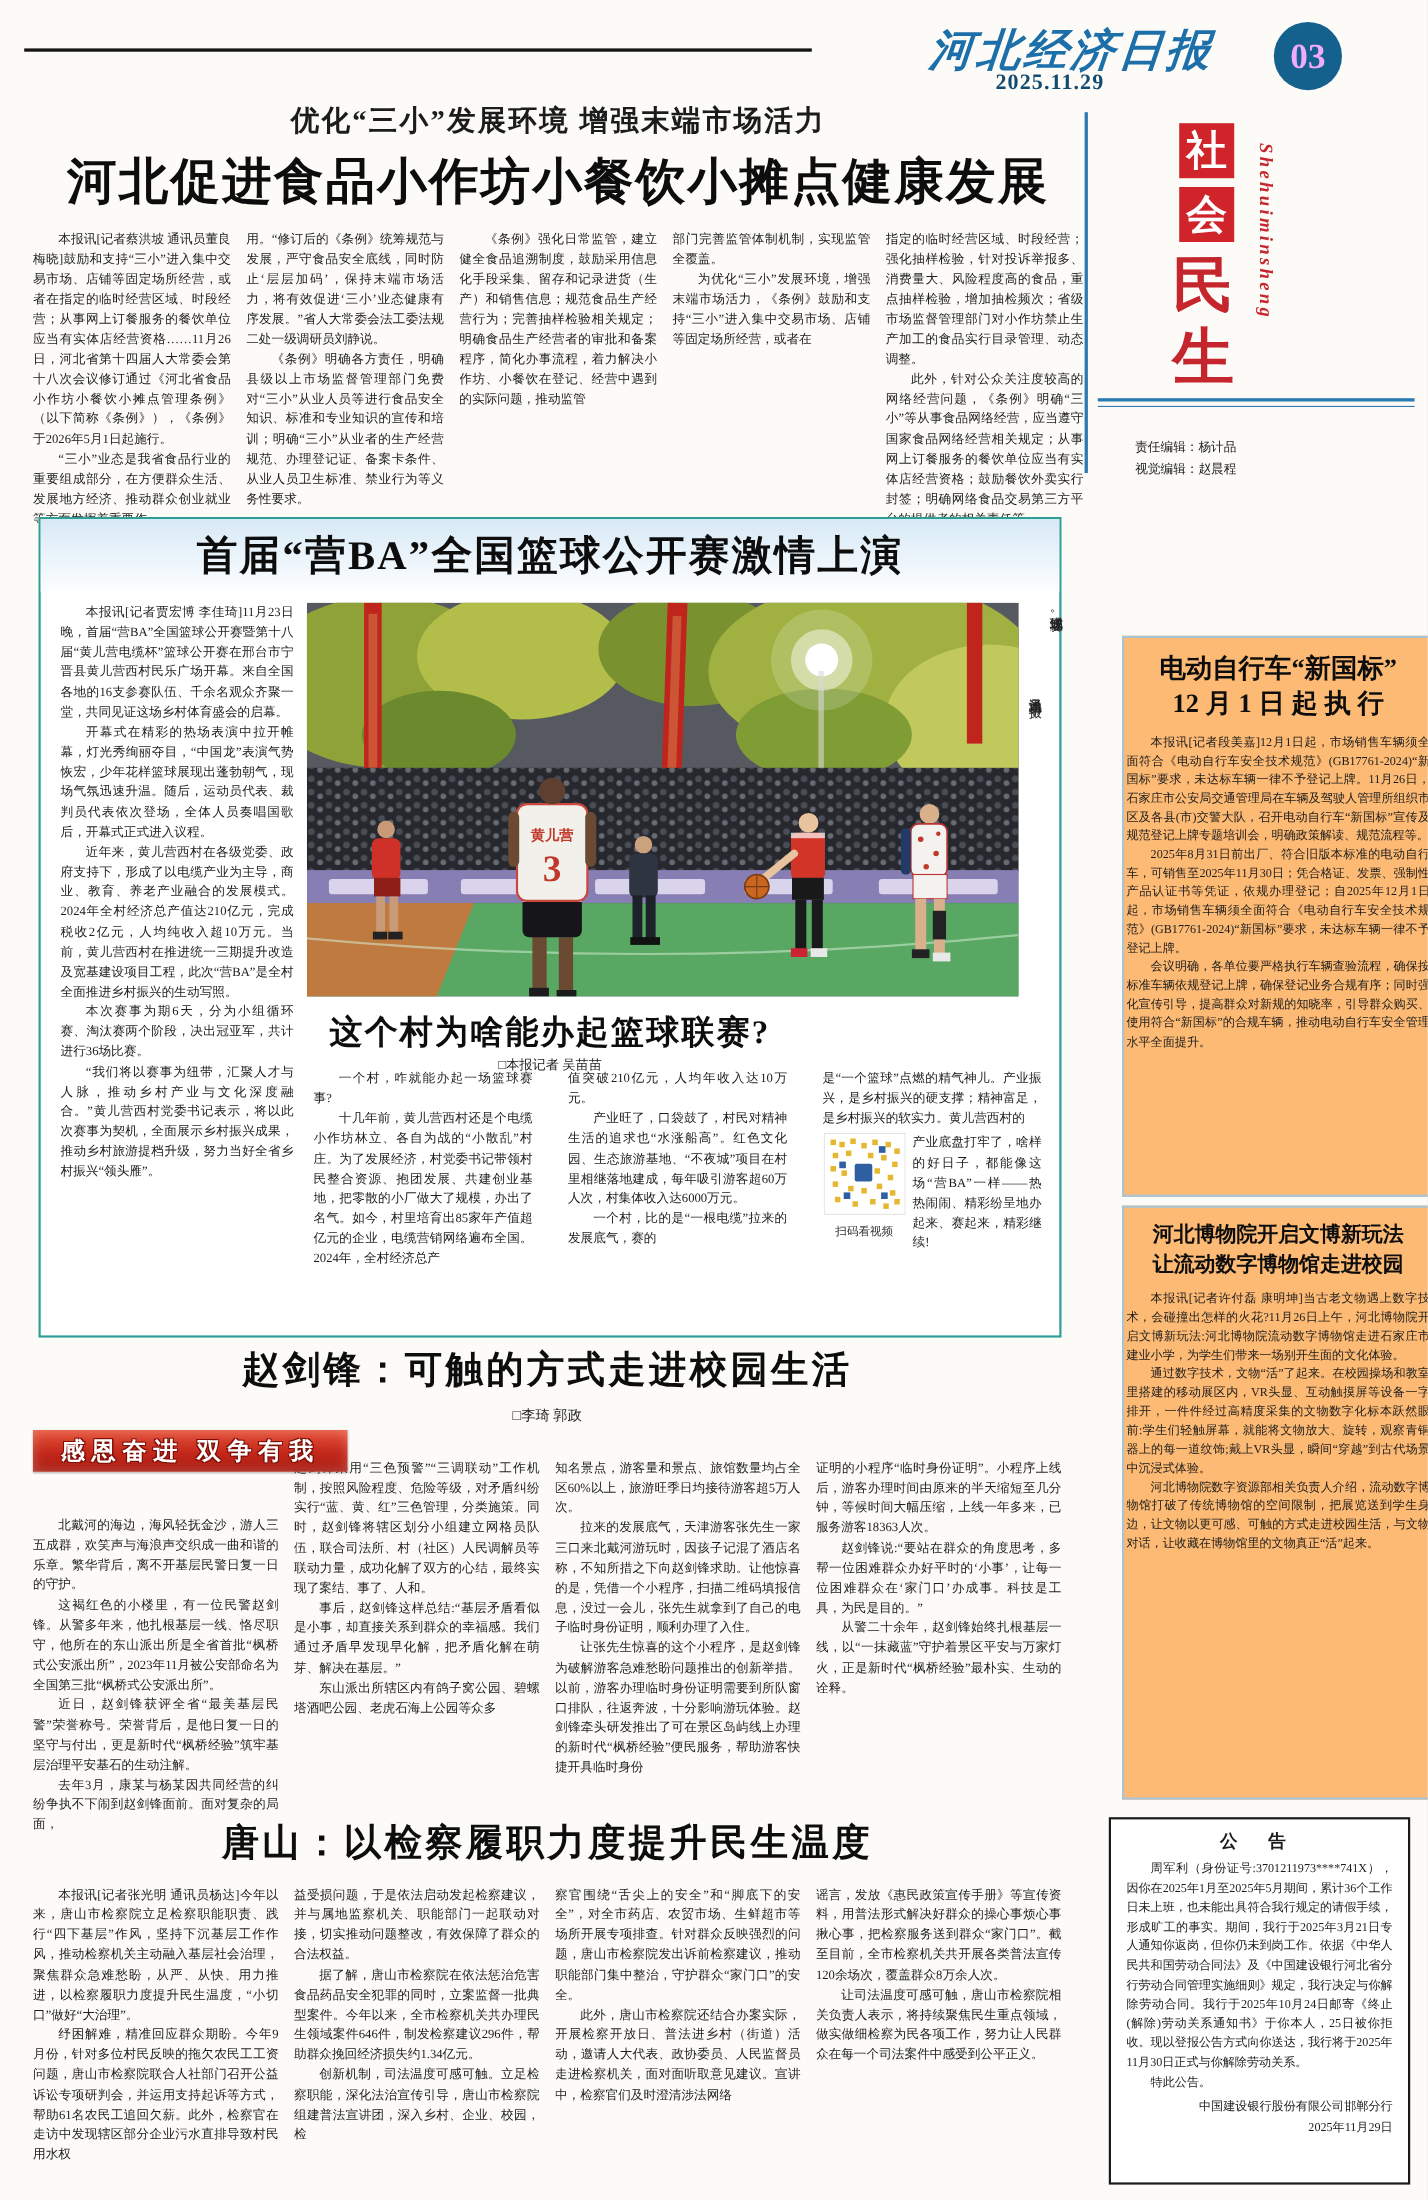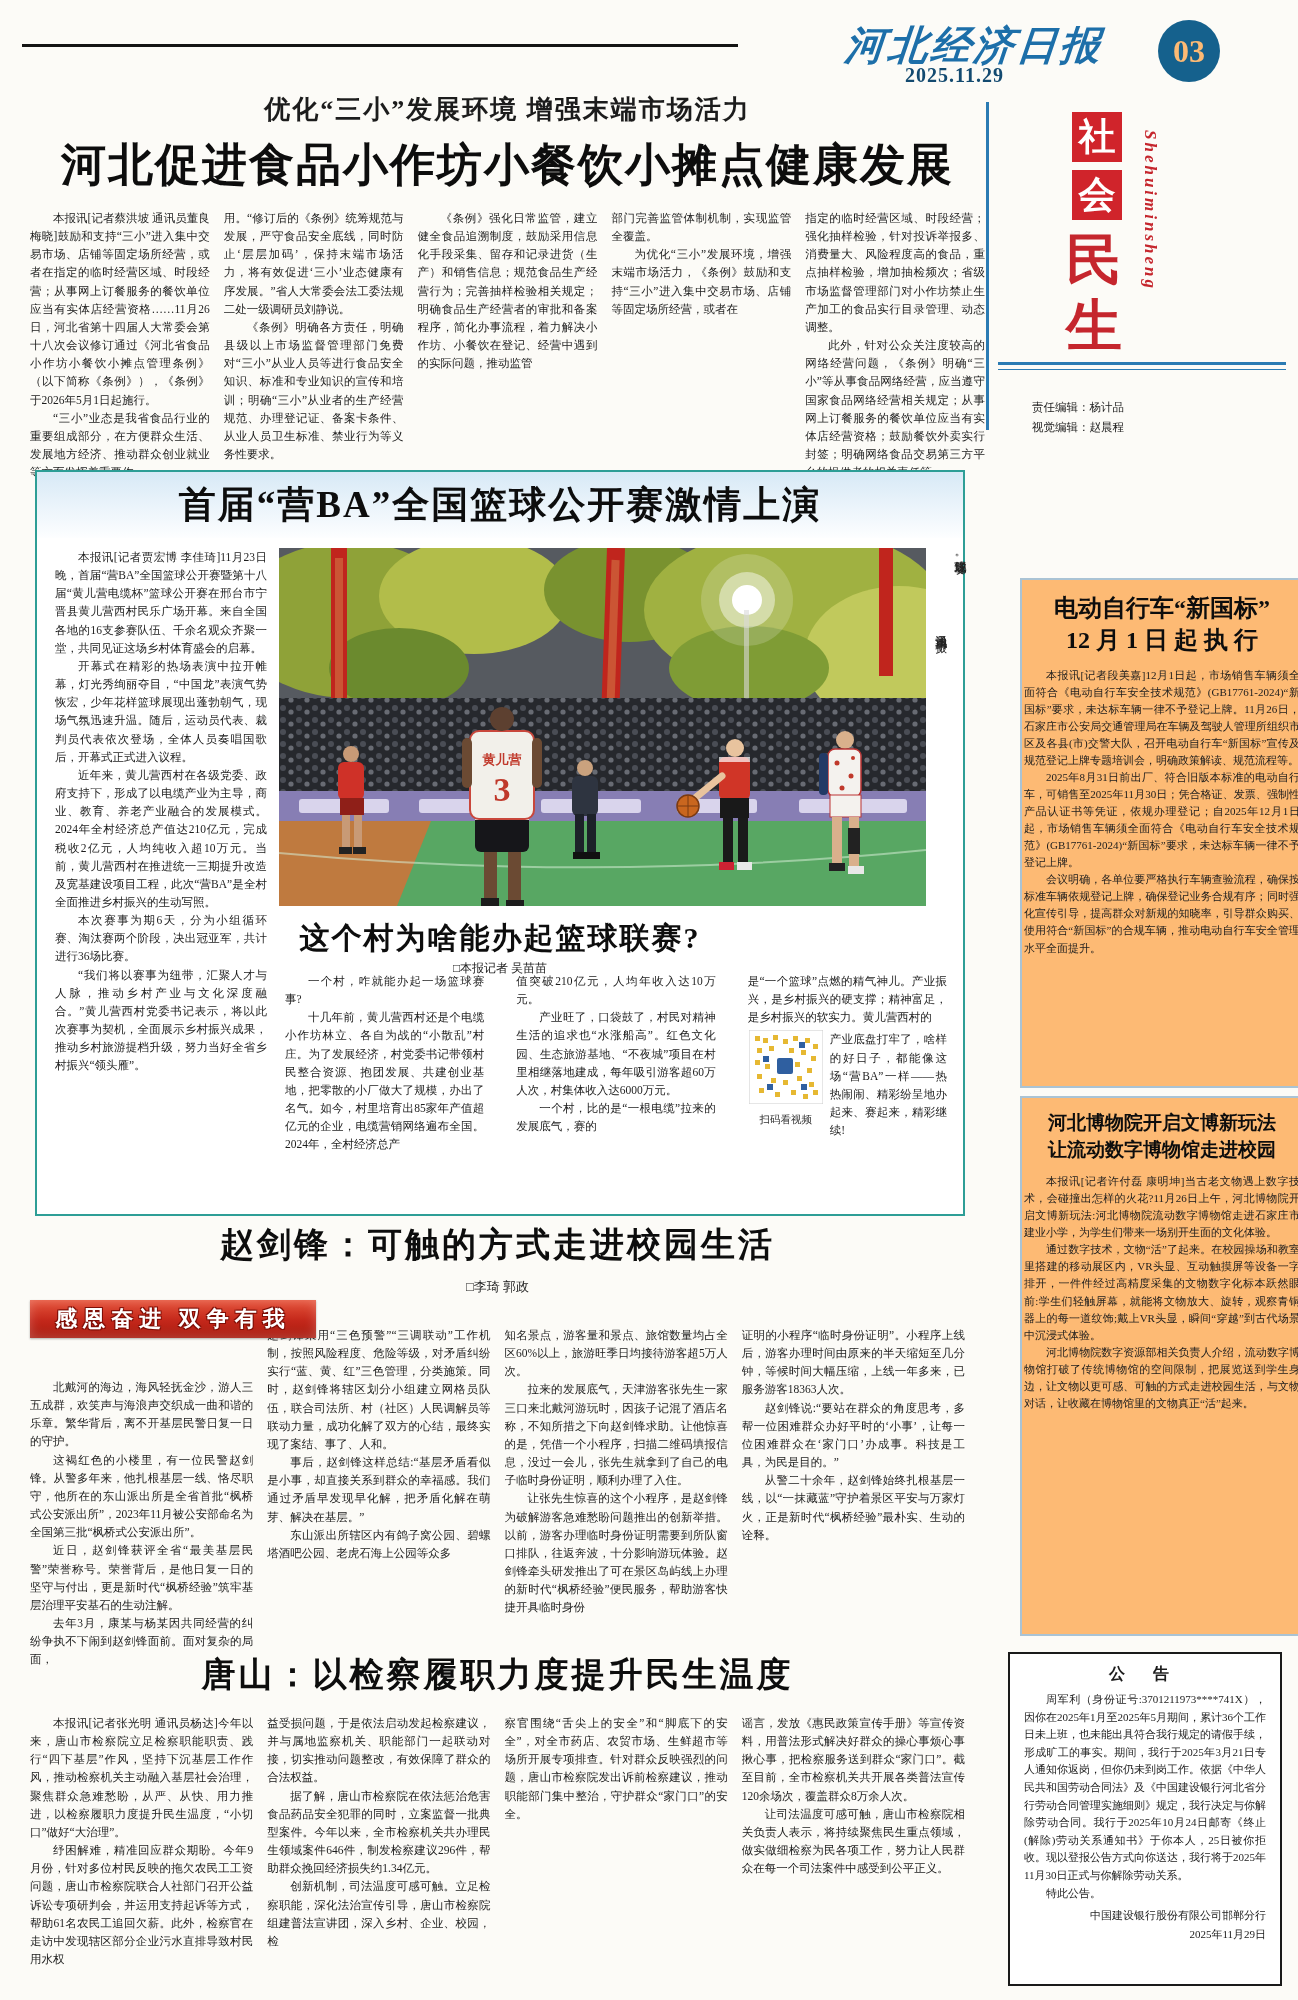--- a/index.html
+++ b/index.html
@@ -10,21 +10,21 @@
   .cols{display:flex;}
   .col{flex:1;min-width:0;overflow:hidden;}
   .para{margin:0;text-indent:2em;}
   .cont .para:first-child{text-indent:0;}
   .noind{text-indent:0;}
   h1,h2,h3{margin:0;font-weight:bold;color:#0d0d0d;}
   
   .top-rule{background:#141414;height:3px;}
   .paper-name{font-size:40px;font-weight:bold;font-style:italic;color:#1d6fa9;transform:skewX(-5deg);letter-spacing:3px;white-space:nowrap;}
   .paper-date{font-size:20px;font-weight:bold;color:#134a70;letter-spacing:1px;}
-  .page-badge{width:62px;height:62px;border-radius:50%;background:#15618d;color:#fdba74;
+  .page-badge{width:62px;height:62px;border-radius:50%;background:#15618d;color:#f0abfc;
               display:flex;align-items:center;justify-content:center;font-size:32px;font-weight:bold;}
   
   .sep-vline{width:3px;background:#2b7bb3;}
   .sq-char{width:50px;height:50px;background:#d0242b;color:#fff;font-size:37px;font-weight:bold;
            display:flex;align-items:center;justify-content:center;}
   .big-char{font-size:56px;font-weight:bold;color:#c5262d;line-height:1;}
   .pinyin{writing-mode:vertical-rl;font-style:italic;color:#c5262d;font-size:17px;letter-spacing:3px;font-weight:bold;}
   .dbl-line{border-top:3px solid #2b7bb3;border-bottom:1px solid #2b7bb3;height:4px;}
   .editors{font-size:11.5px;color:#222;line-height:1.7;}
   
@@ -333,20 +333,21 @@
           <p class="para">本报讯[记者张光明 通讯员杨达]今年以来，唐山市检察院立足检察职能职责、践行“四下基层”作风，坚持下沉基层工作作风，推动检察机关主动融入基层社会治理，聚焦群众急难愁盼，从严、从快、用力推进，以检察履职力度提升民生温度，“小切口”做好“大治理”。</p>
           <p class="para">纾困解难，精准回应群众期盼。今年9月份，针对多位村民反映的拖欠农民工工资问题，唐山市检察院联合人社部门召开公益诉讼专项研判会，并运用支持起诉等方式，帮助61名农民工追回欠薪。此外，检察官在走访中发现辖区部分企业污水直排导致村民用水权</p>
         </div>
       <div class="col cont">
           <p class="para">益受损问题，于是依法启动发起检察建议，并与属地监察机关、职能部门一起联动对接，切实推动问题整改，有效保障了群众的合法权益。</p>
           <p class="para">据了解，唐山市检察院在依法惩治危害食品药品安全犯罪的同时，立案监督一批典型案件。今年以来，全市检察机关共办理民生领域案件646件，制发检察建议296件，帮助群众挽回经济损失约1.34亿元。</p>
           <p class="para">创新机制，司法温度可感可触。立足检察职能，深化法治宣传引导，唐山市检察院组建普法宣讲团，深入乡村、企业、校园，检</p>
         </div>
       <div class="col cont">
           <p class="para">察官围绕“舌尖上的安全”和“脚底下的安全”，对全市药店、农贸市场、生鲜超市等场所开展专项排查。针对群众反映强烈的问题，唐山市检察院发出诉前检察建议，推动职能部门集中整治，守护群众“家门口”的安全。</p>
+          <p class="para">此外，唐山市检察院还结合办案实际，开展检察开放日、普法进乡村（街道）活动，邀请人大代表、政协委员、人民监督员走进检察机关，面对面听取意见建议。宣讲中，检察官们及时澄清涉法网络</p>
         </div>
       <div class="col cont">
           <p class="para">谣言，发放《惠民政策宣传手册》等宣传资料，用普法形式解决好群众的操心事烦心事揪心事，把检察服务送到群众“家门口”。截至目前，全市检察机关共开展各类普法宣传120余场次，覆盖群众8万余人次。</p>
           <p class="para">让司法温度可感可触，唐山市检察院相关负责人表示，将持续聚焦民生重点领域，做实做细检察为民各项工作，努力让人民群众在每一个司法案件中感受到公平正义。</p>
         </div>
     </div>
   </div>
 
   <div class="abs rail-box" style="left:998px;top:578px;width:284px;height:510px;">
     <h2 class="rail-h">

